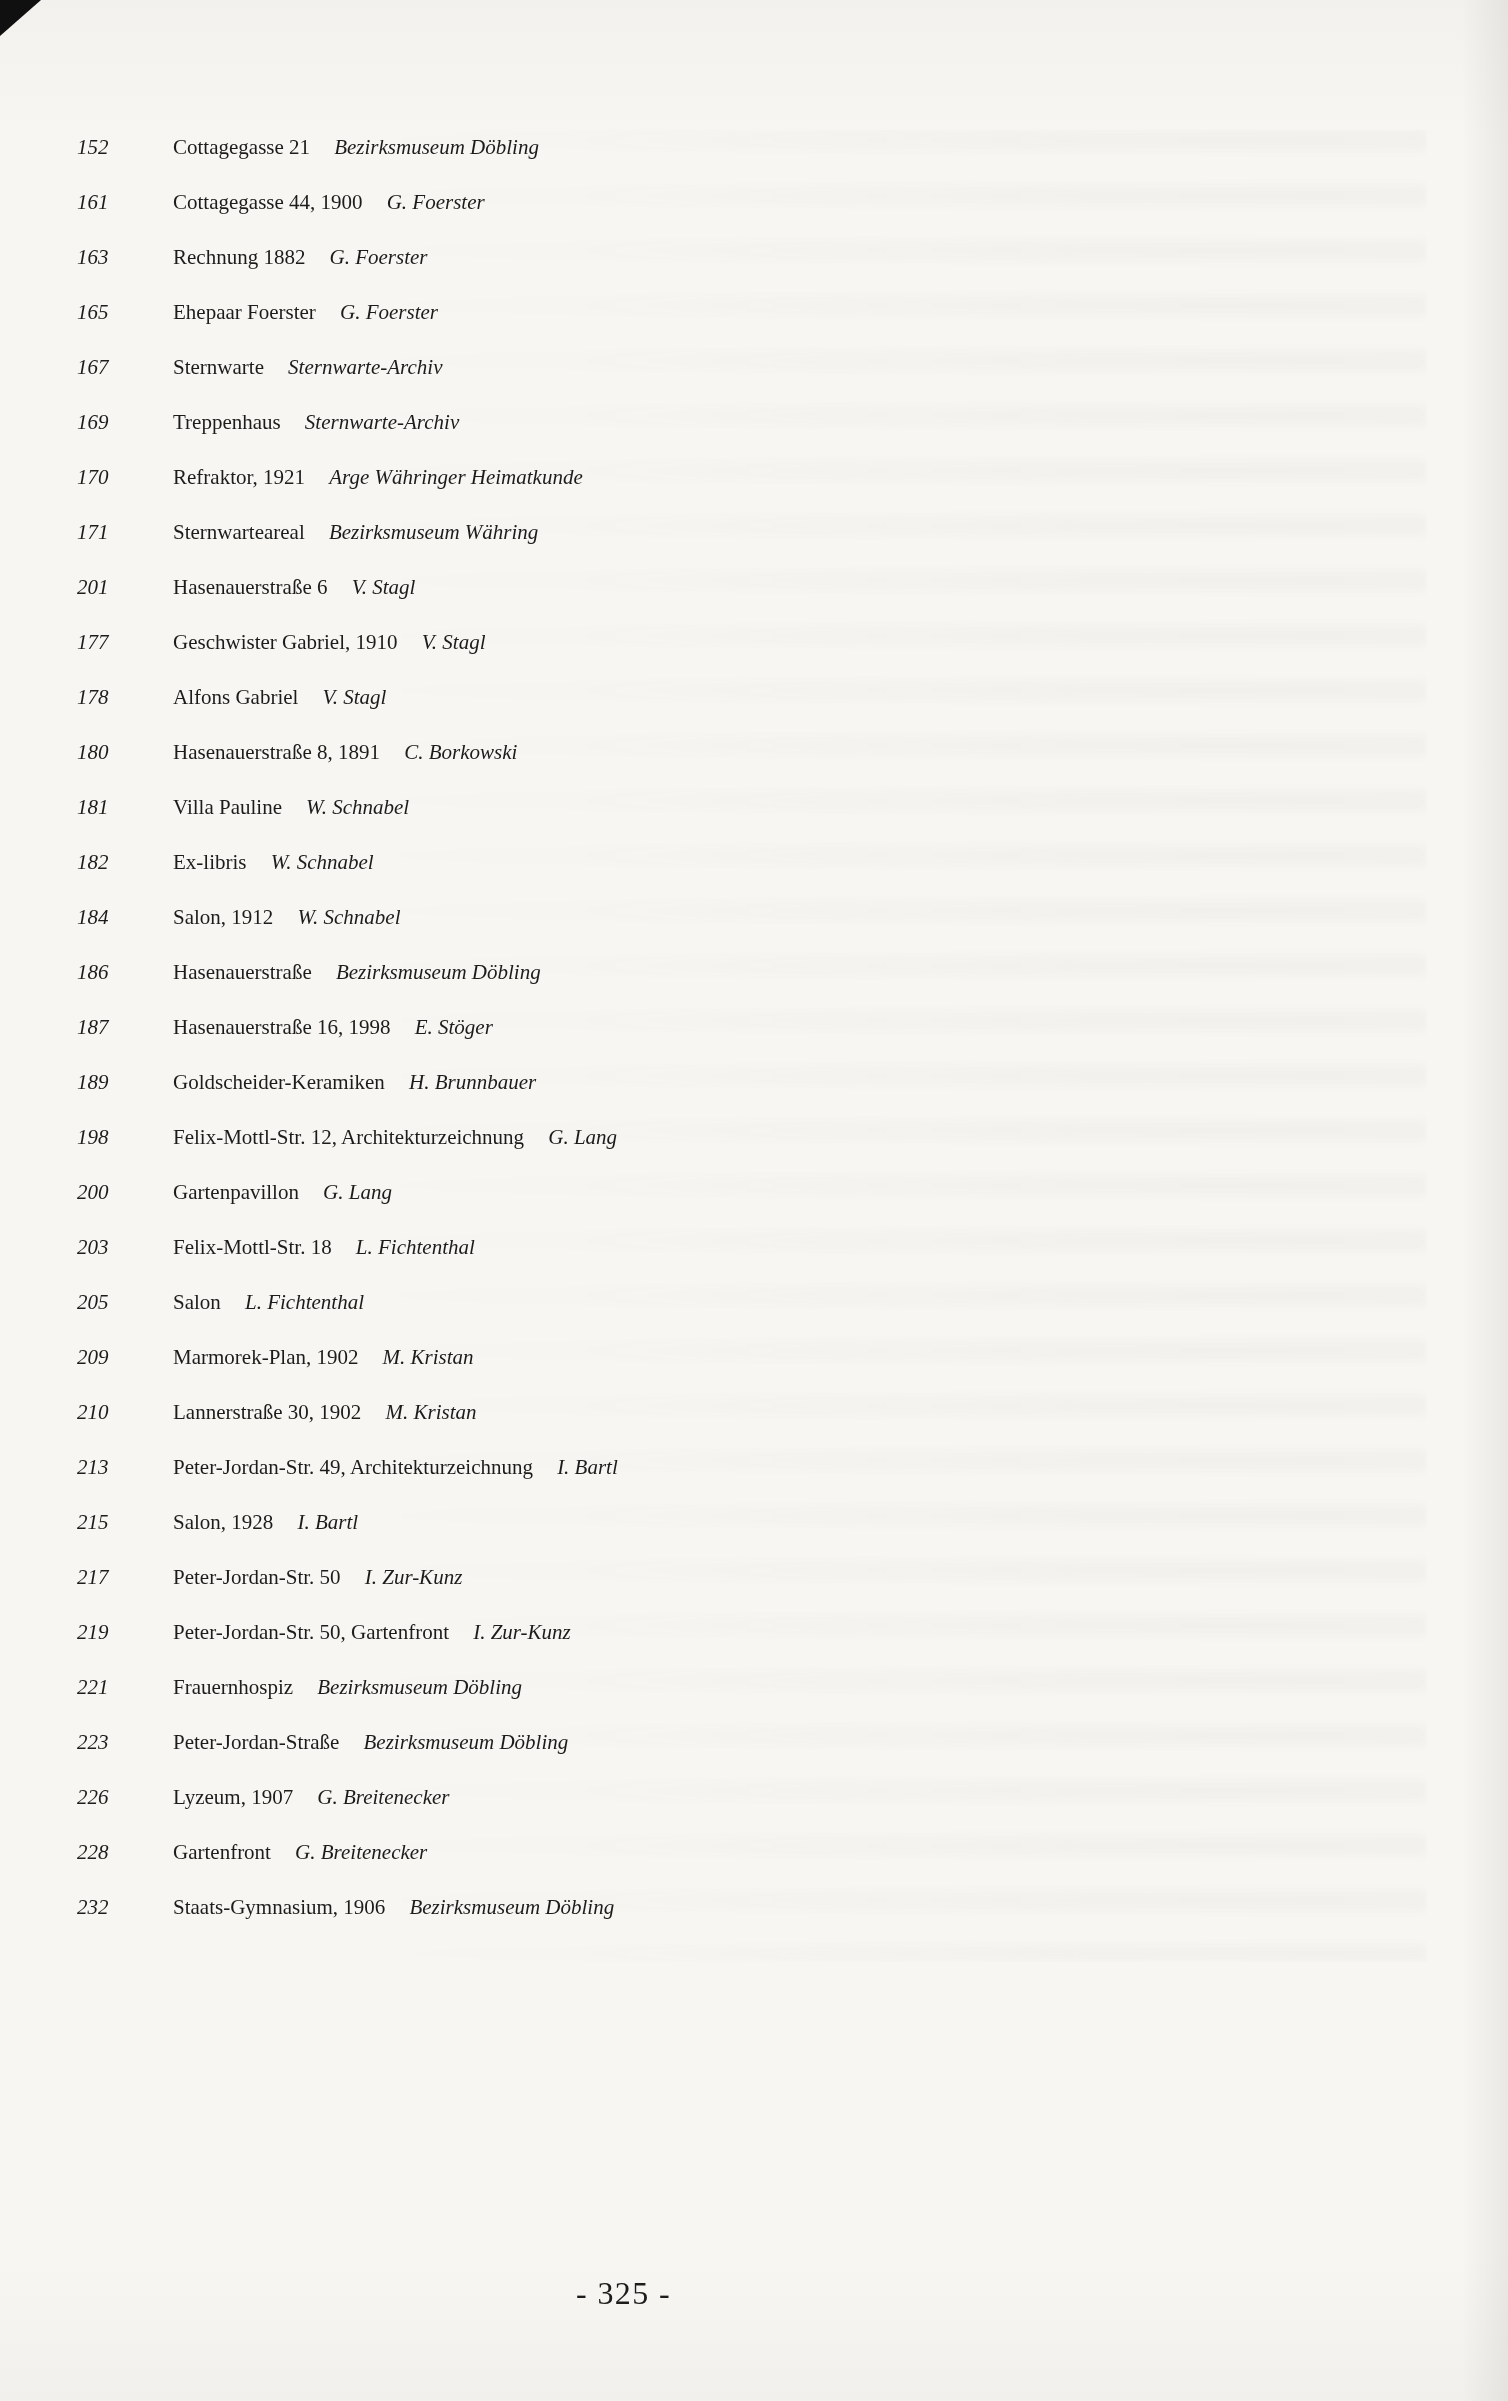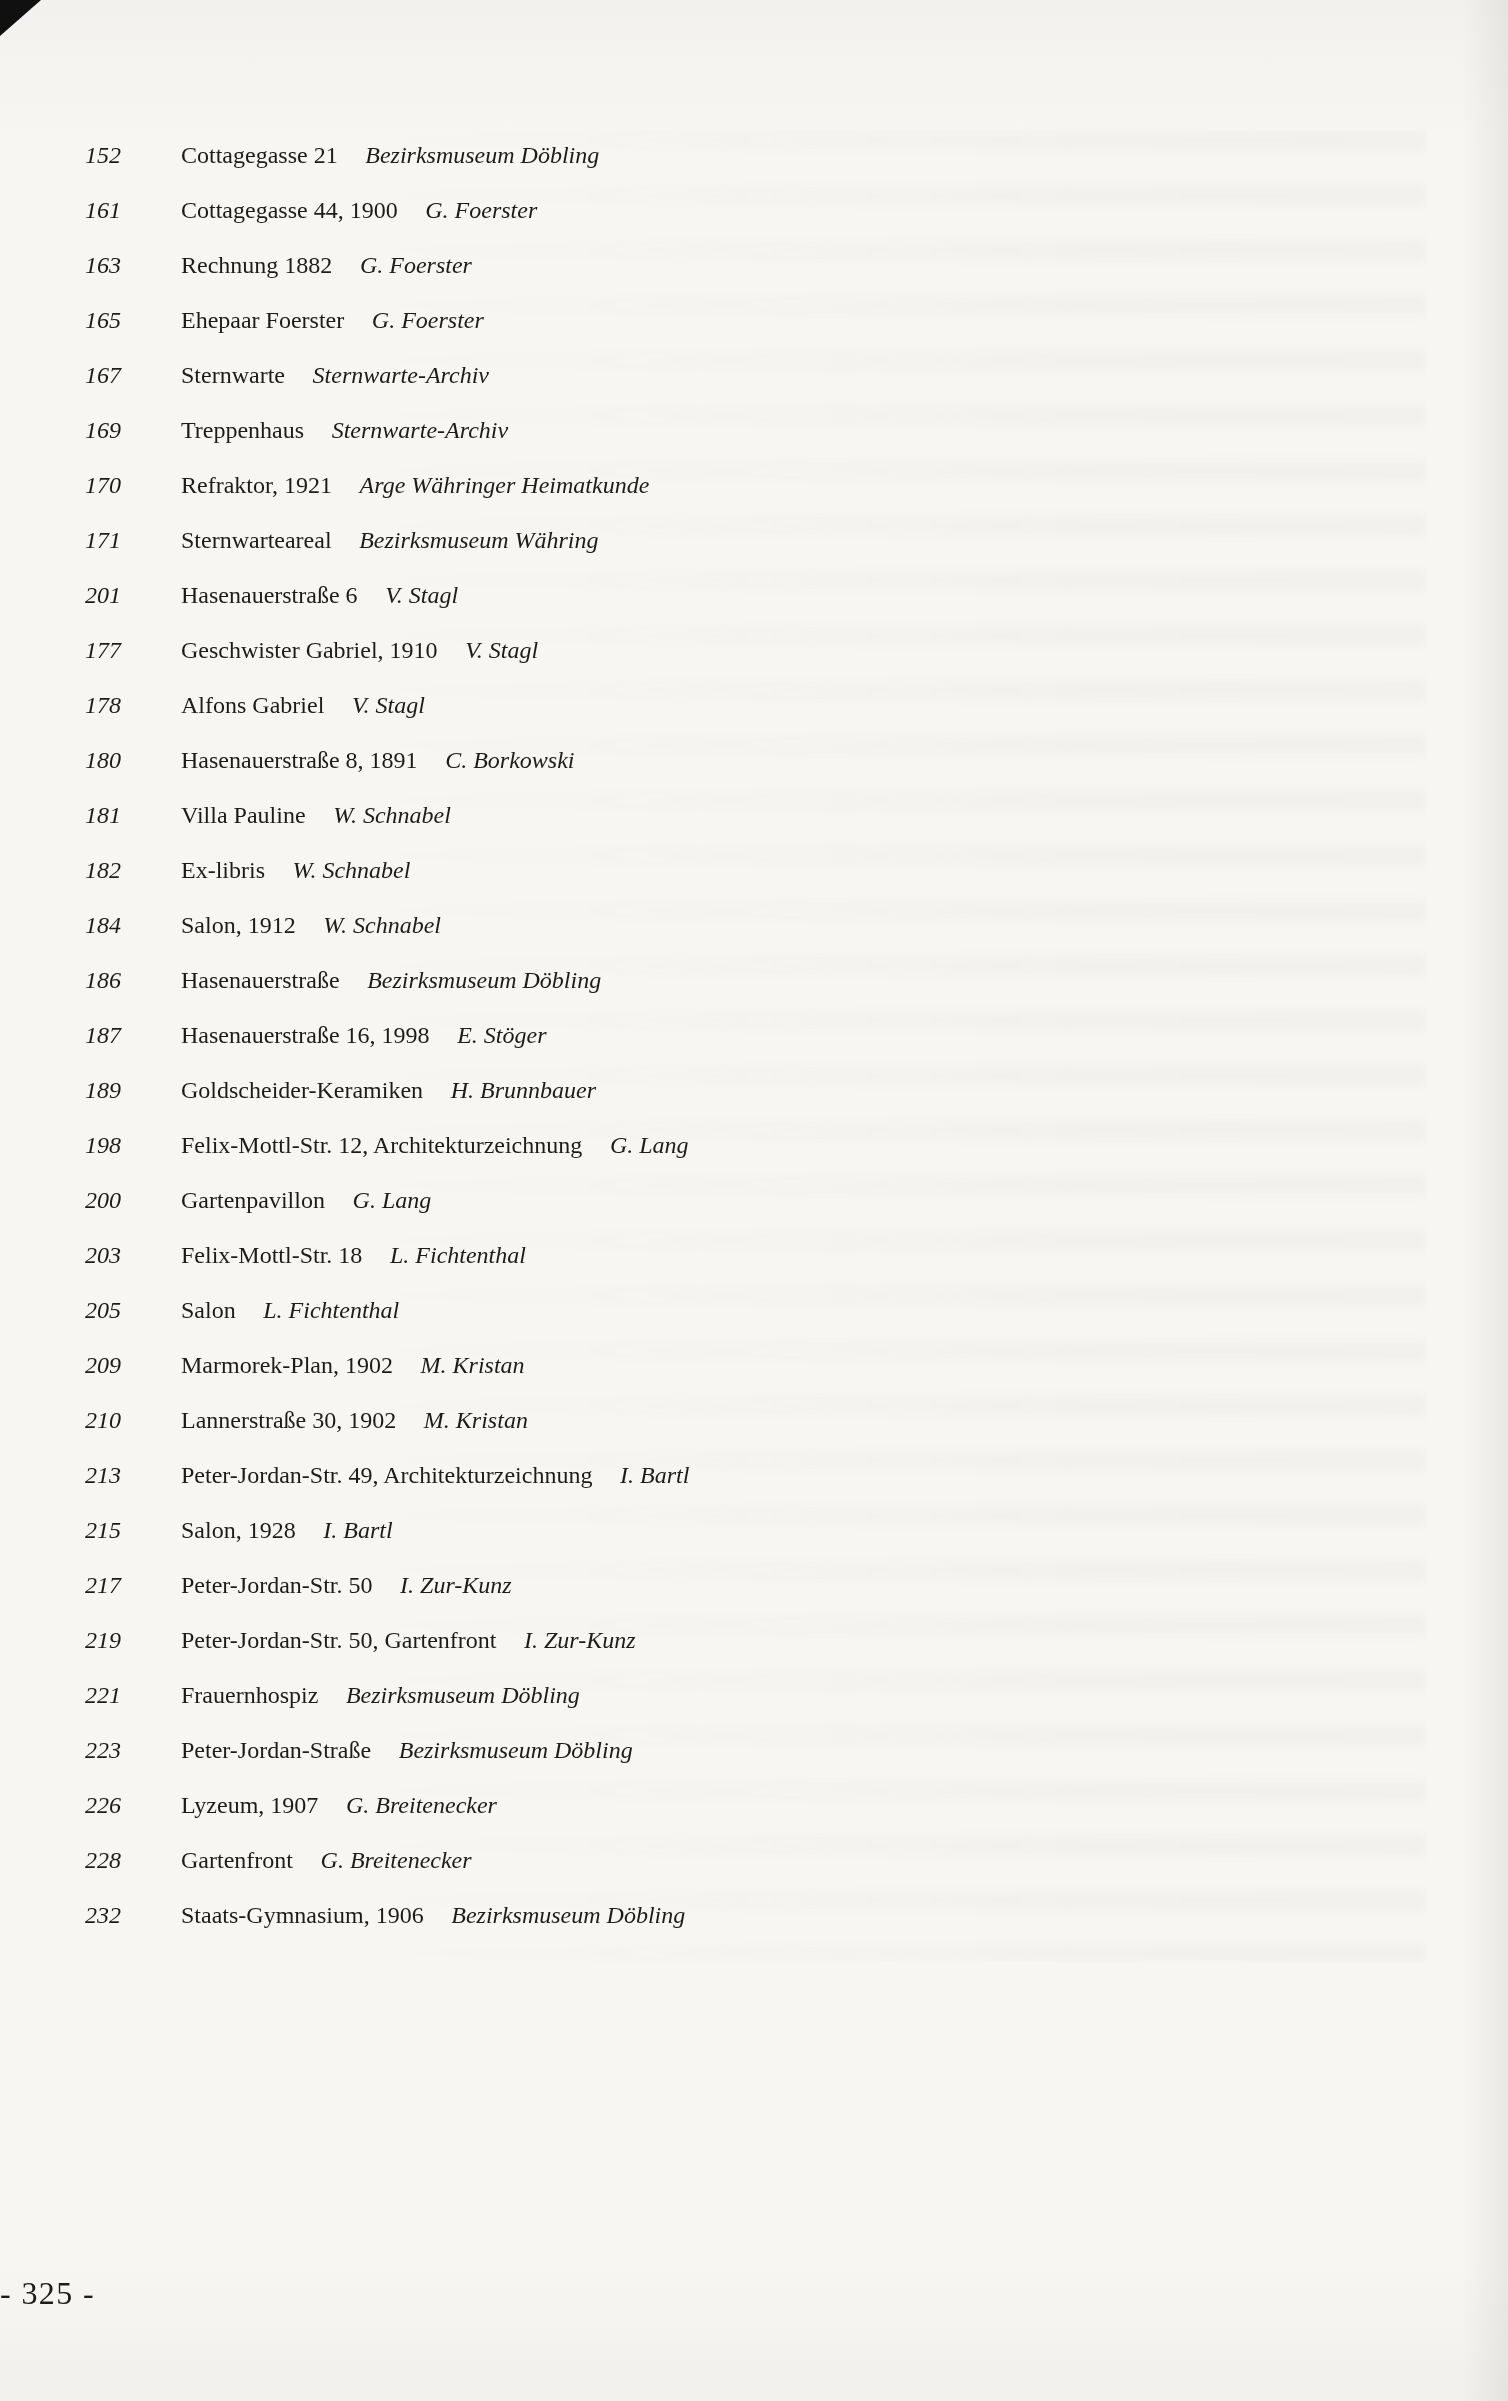--- a/index.html
+++ b/index.html
@@ -56,23 +56,23 @@
     -webkit-mask-image: linear-gradient(90deg, rgba(0,0,0,0) 0%, rgba(0,0,0,0.15) 35%, rgba(0,0,0,0.8) 75%, rgba(0,0,0,0.9) 100%);
             mask-image: linear-gradient(90deg, rgba(0,0,0,0) 0%, rgba(0,0,0,0.15) 35%, rgba(0,0,0,0.8) 75%, rgba(0,0,0,0.9) 100%);
     pointer-events: none;
   }
   .credit-list {
     position: absolute;
     top: 120px;
     left: 77px;
     right: 55px;
     list-style: none;
-    margin: 8px;
+    margin: 0;
     padding: 0;
-    font-size: 24px;
+    font-size: 21px;
     line-height: 55px;
   }
   .credit-row {
     white-space: nowrap;
   }
   .entry-num {
     display: inline-block;
     width: 96px;
     font-style: italic;
   }
@@ -81,20 +81,21 @@
   }
   .entry-credit {
     font-style: italic;
     margin-left: 1.15em;
   }
   .page-footer {
     position: absolute;
     left: 0;
     width: 1247px;
     top: 2275px;
+    text-align: center;
     font-size: 32px;
     letter-spacing: 1.4px;
   }
 </style>
 </head>
 <body>
 
 <div class="page">
 
   <div class="corner-artifact"></div>

